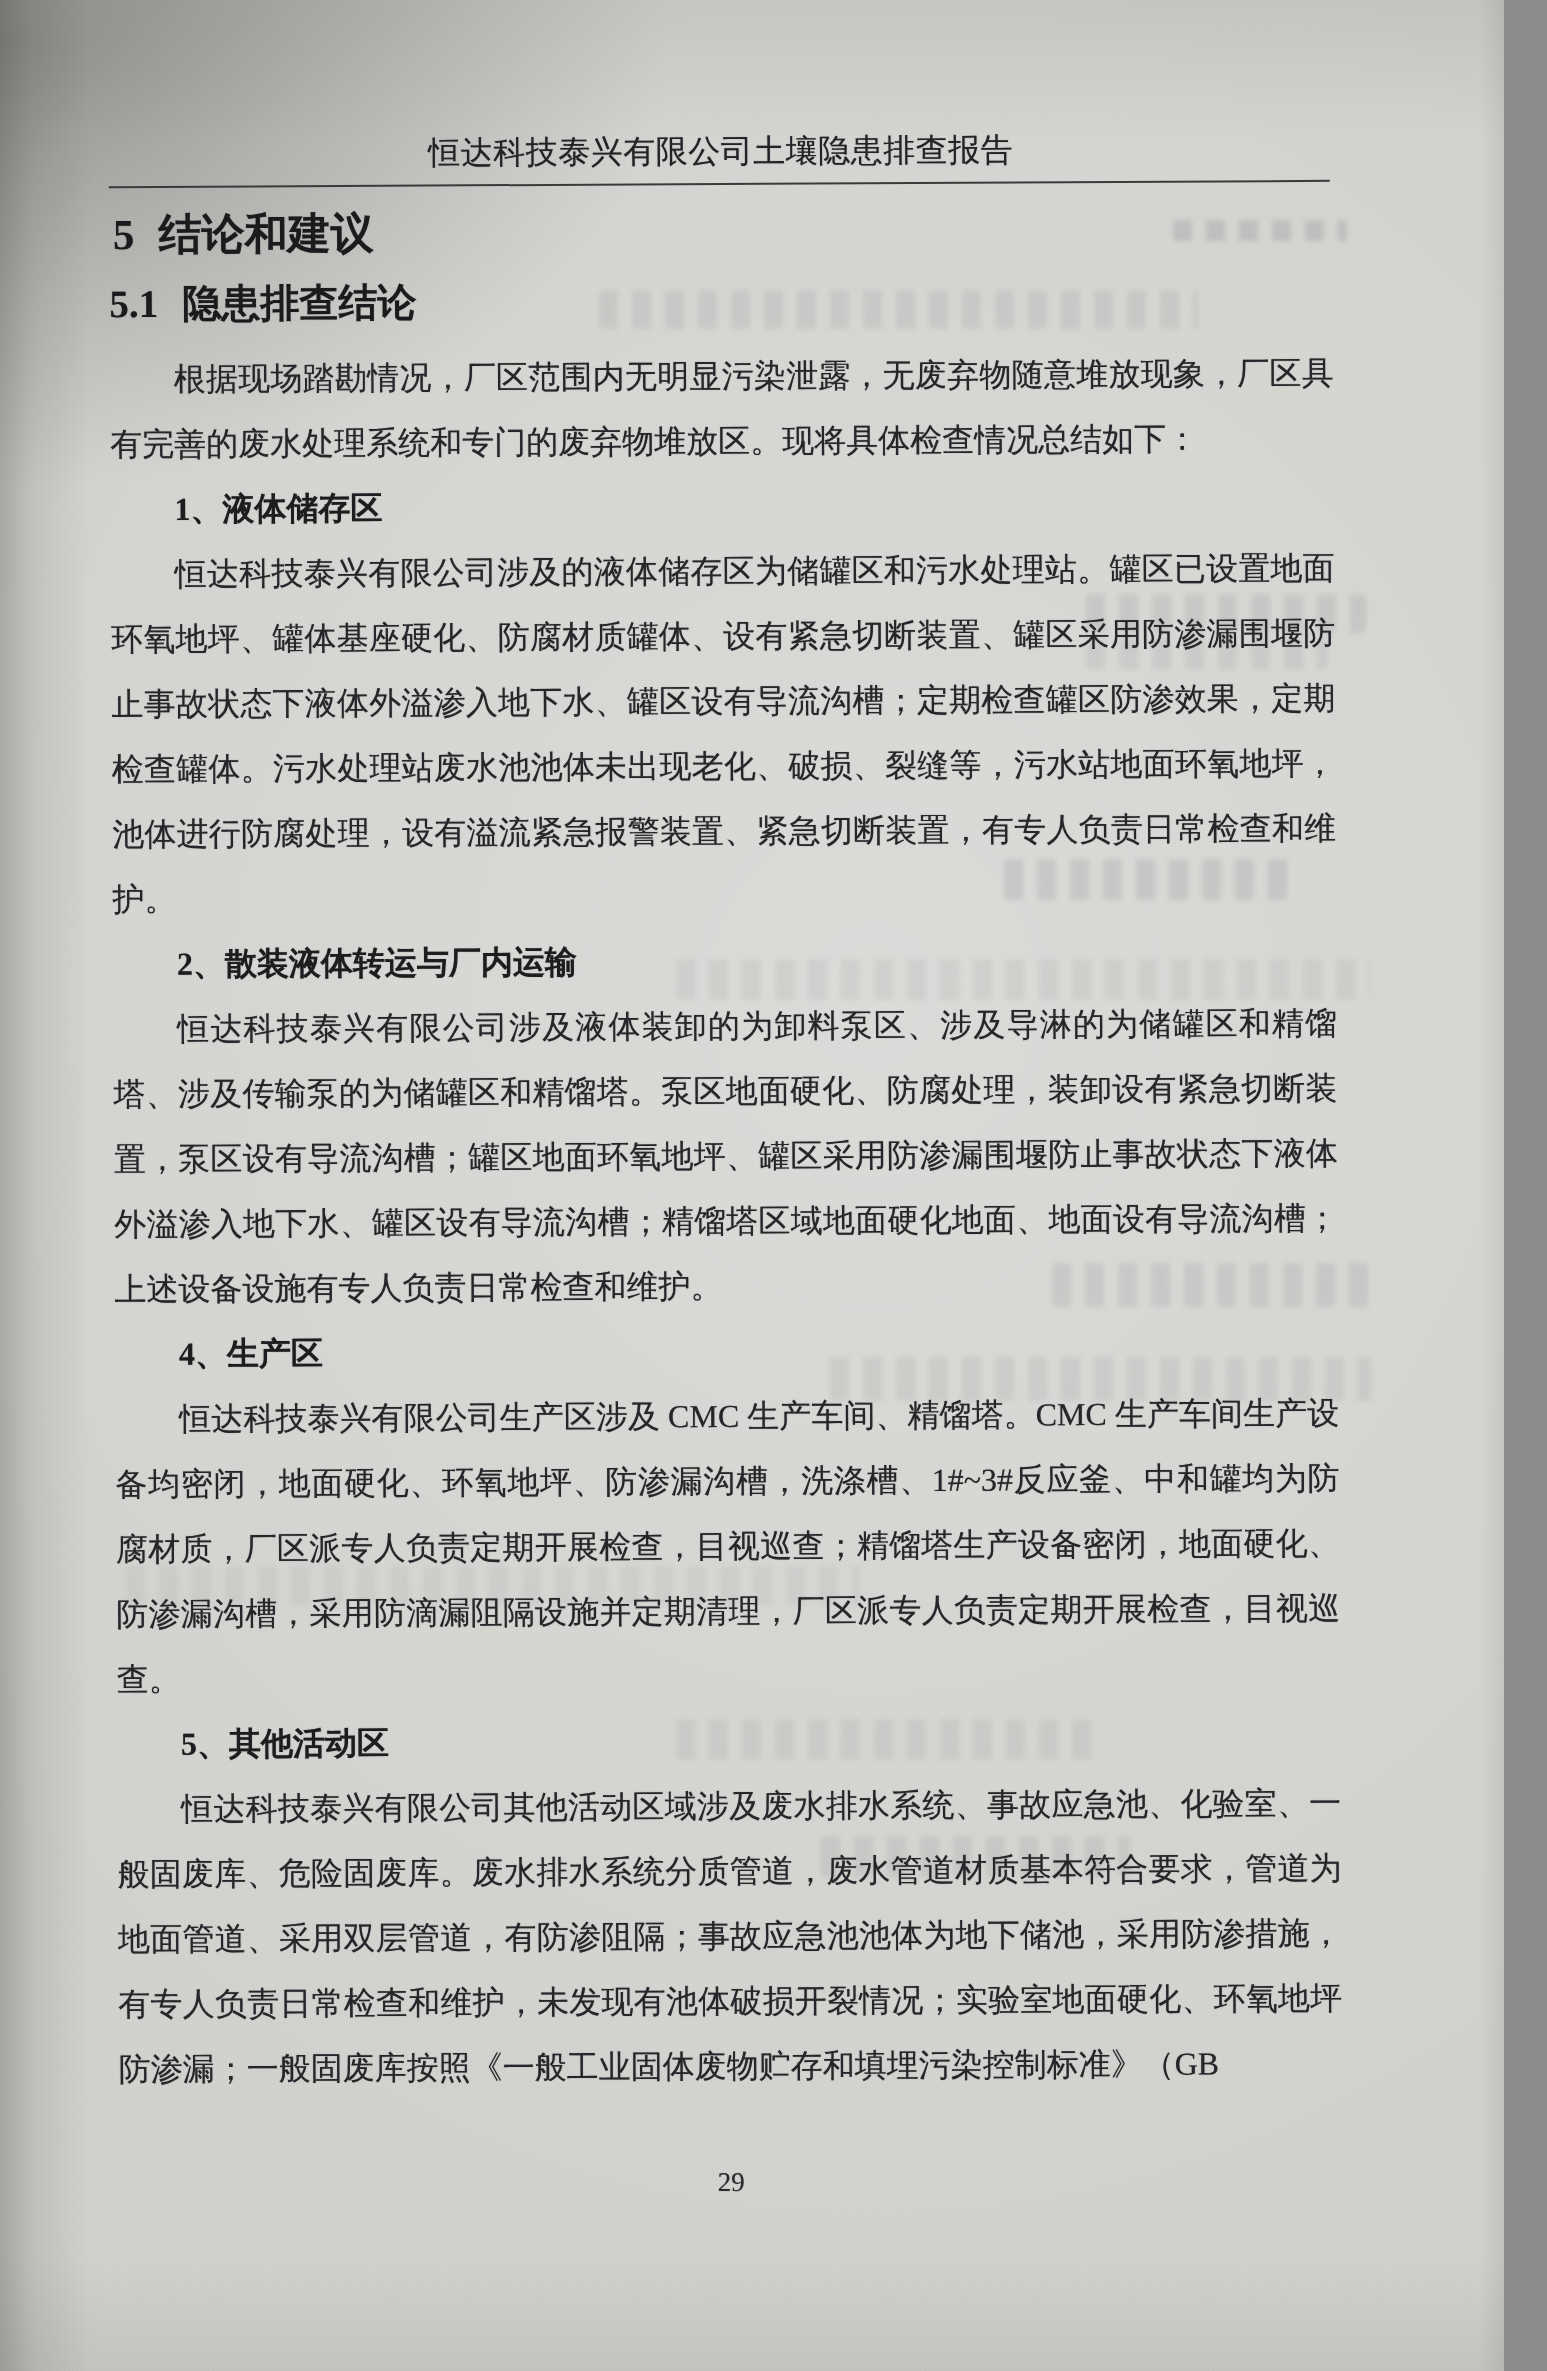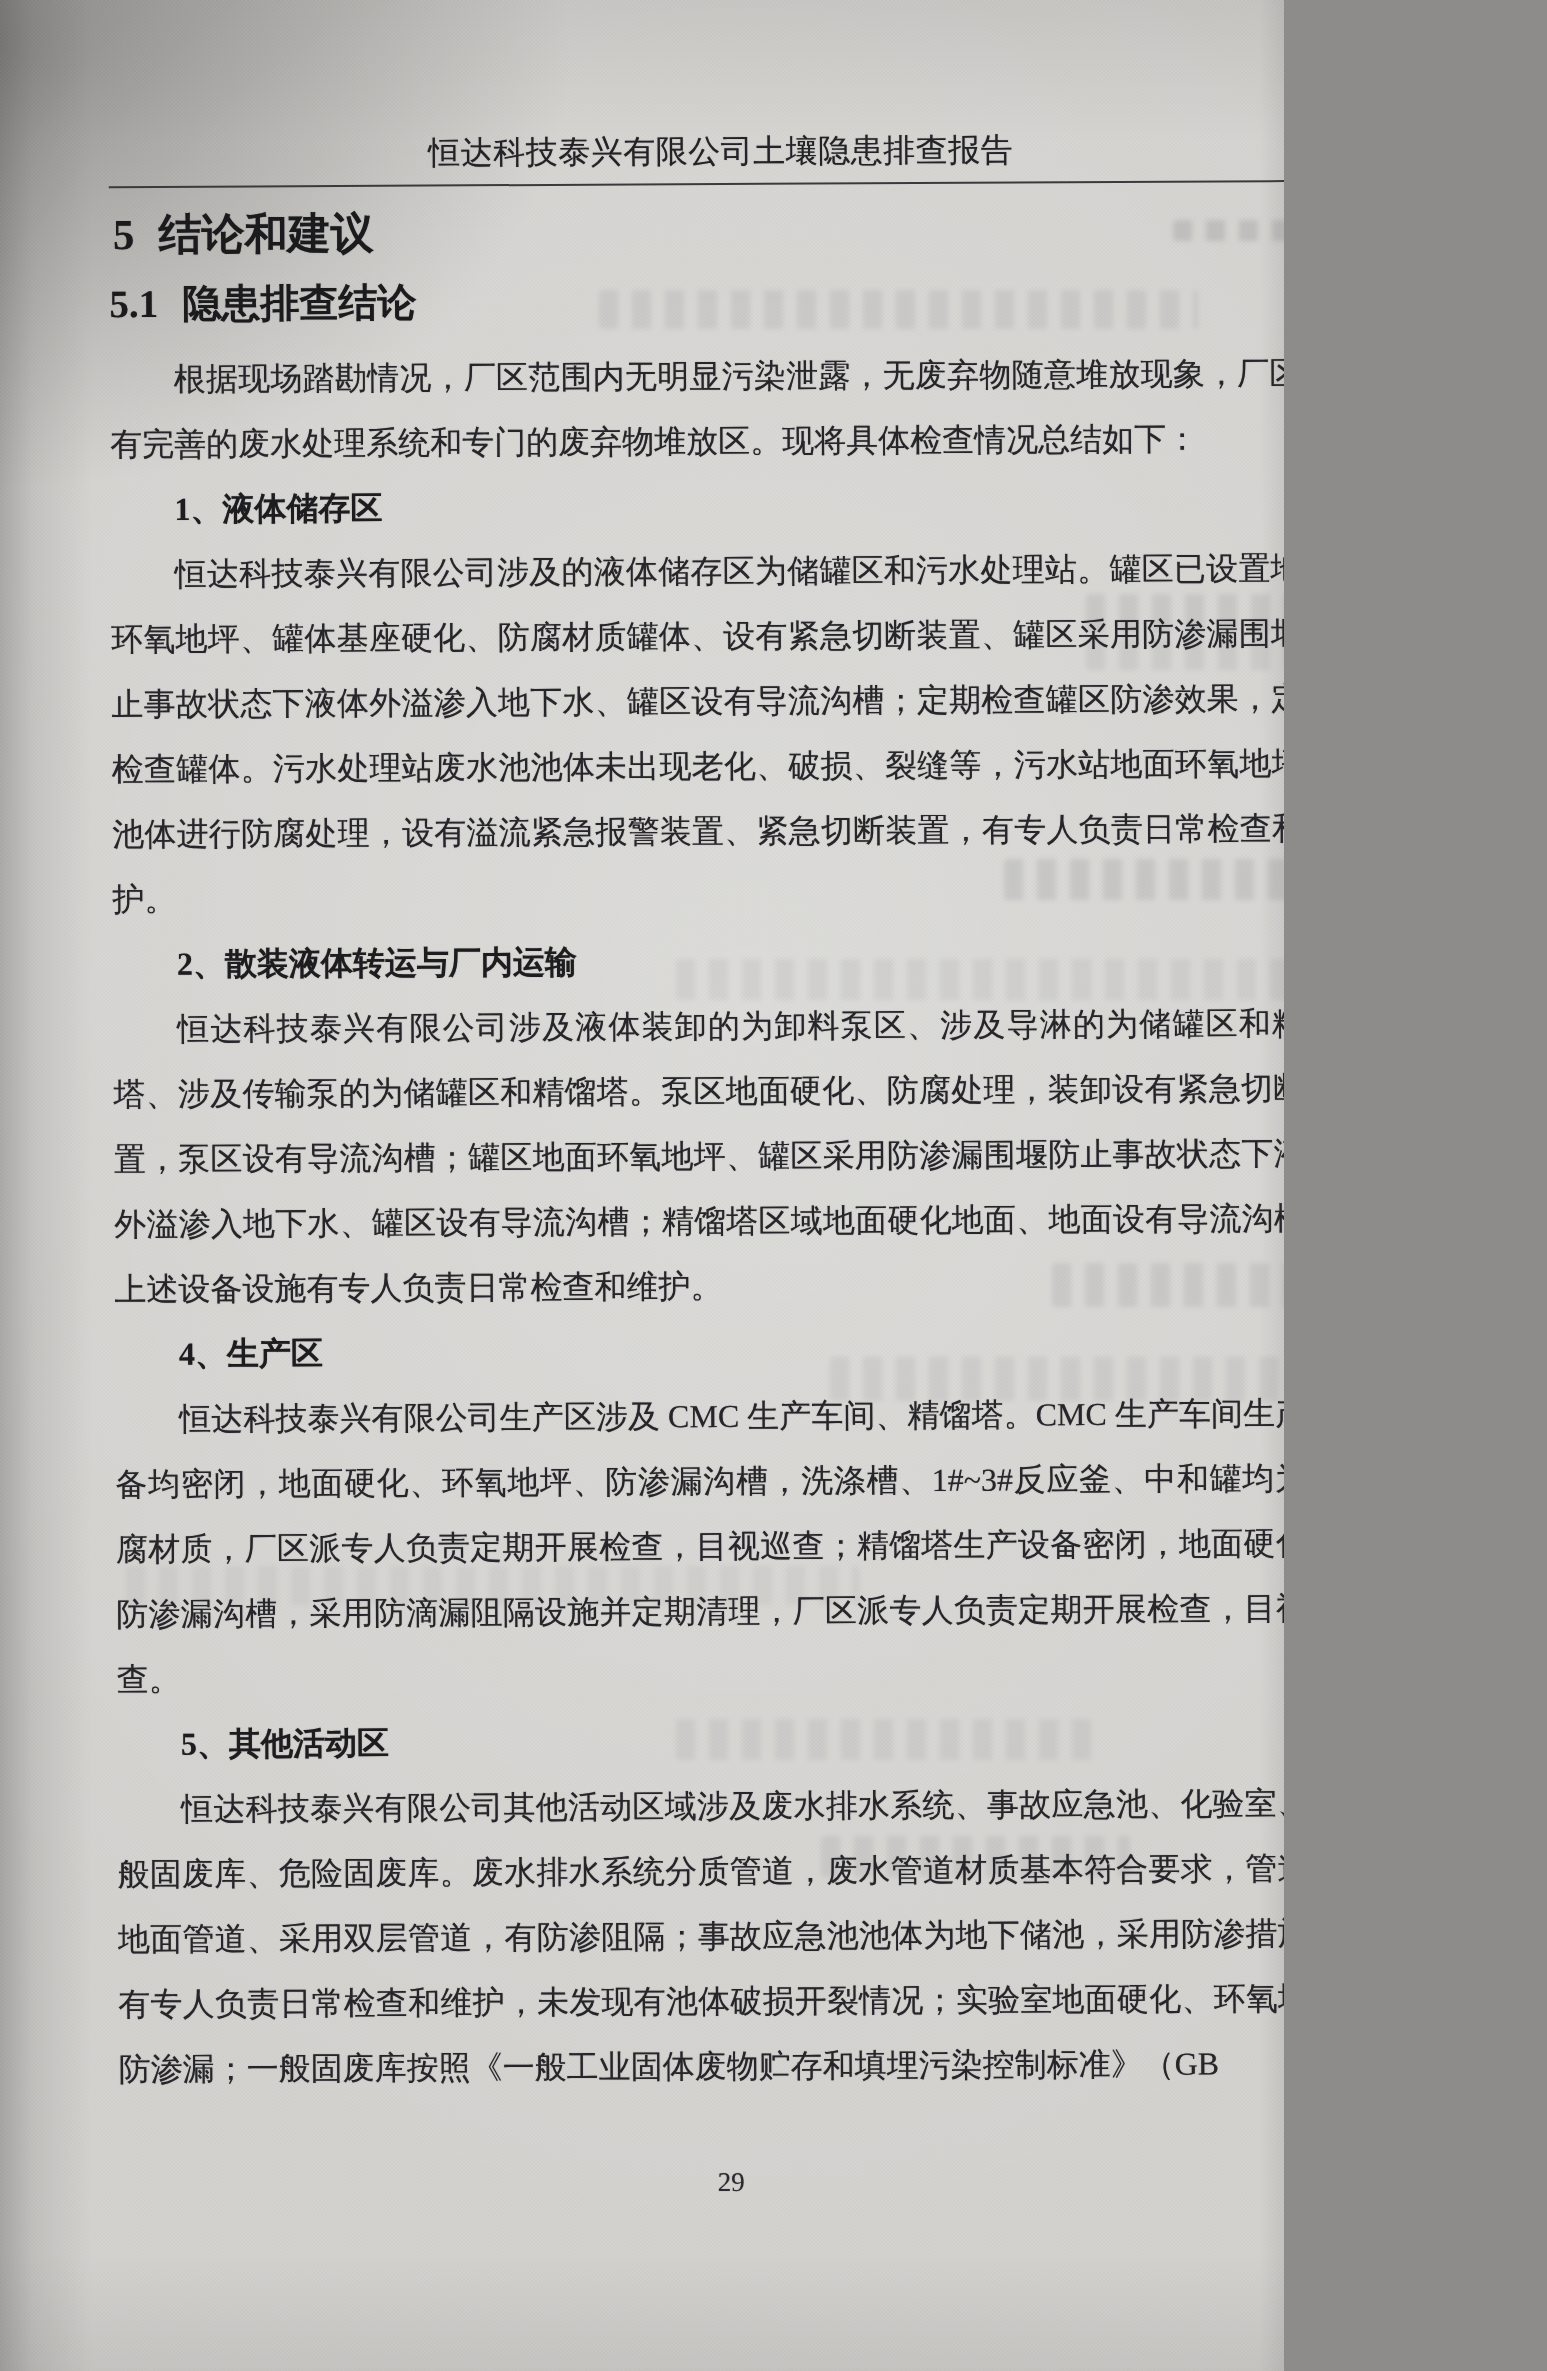--- a/index.html
+++ b/index.html
@@ -4,21 +4,21 @@
 <style>
   html,body{margin:0;padding:0;}
   body{
     width:1548px;height:2371px;
     font-family:"Liberation Serif","DejaVu Serif",serif;
     background:#8d8c8a;
     overflow:hidden;
   }
   .page{
     position:relative;
-    width:1284px;height:2371px;
+    width:1504px;height:2371px;
     background-color:#d3d2cf;
     background-image:
       repeating-conic-gradient(rgba(0,0,0,0.015) 0% 25%, rgba(255,255,255,0.015) 0% 50%),
       radial-gradient(130% 90% at 58% 42%, rgba(255,255,255,0.22), rgba(255,255,255,0) 60%),
       linear-gradient(90deg, rgba(62,60,58,0.30) 0px, rgba(62,60,58,0.12) 33px, rgba(62,60,58,0) 92px),
       radial-gradient(62% 26% at 0% 2%, rgba(52,52,50,0.40), rgba(52,52,50,0) 72%),
       linear-gradient(270deg, rgba(60,60,58,0.10), rgba(60,60,58,0) 25px),
       linear-gradient(180deg, rgba(120,118,115,0.16), rgba(120,118,115,0) 6%),
       linear-gradient(0deg, rgba(70,68,66,0.10), rgba(70,68,66,0) 5%);
     background-size:3.9px 3.9px,auto,auto,auto,auto,auto,auto;

